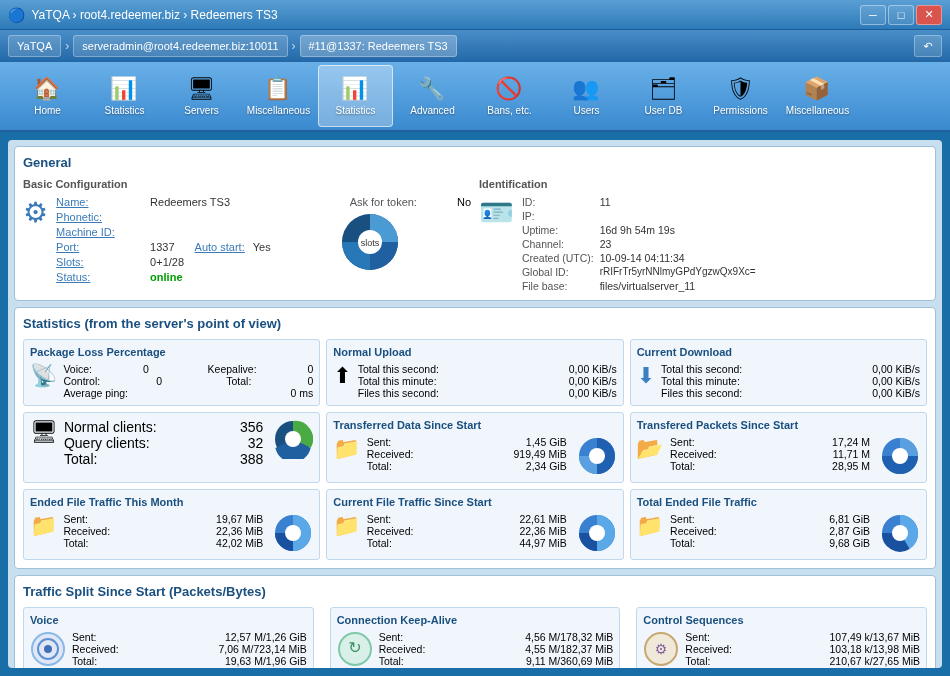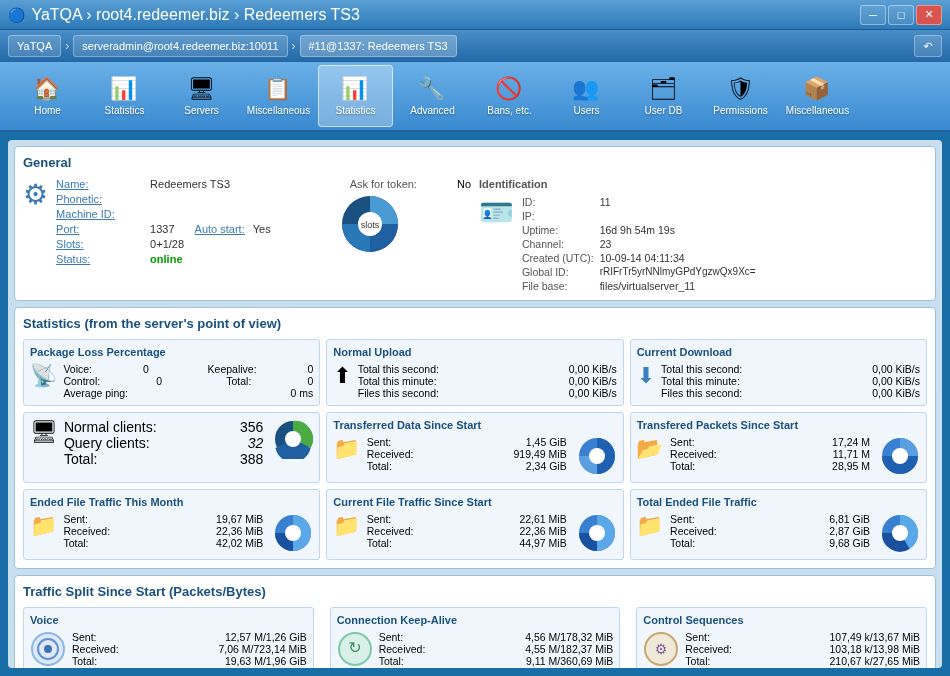--- a/index.html
+++ b/index.html
@@ -1,20 +1,20 @@
 <!DOCTYPE html>
 <html><head>
   <meta charset="utf-8">
   <style>
     * { margin: 0; padding: 0; box-sizing: border-box; }
     body { width: 950px; height: 676px; font-family: 'Segoe UI', Tahoma, Arial, sans-serif; font-size: 11px; background: #1a6ea8; overflow: hidden; }
 
     
     .title-bar { background: linear-gradient(to bottom, #5a9fd4, #2d7ab8); height: 30px; display: flex; align-items: center; padding: 0 8px; border-bottom: 1px solid #1a5a9a; }
-    .title-bar-text { color: white; font-size: 16px; font-weight: normal; flex: 1; }
+    .title-bar-text { color: white; font-size: 12px; font-weight: normal; flex: 1; }
     .title-bar-buttons { display: flex; gap: 2px; }
     .tb-btn { width: 26px; height: 20px; border: 1px solid rgba(255,255,255,0.4); border-radius: 3px; cursor: pointer; display: flex; align-items: center; justify-content: center; font-size: 11px; color: white; background: rgba(255,255,255,0.1); }
     .tb-btn.close { background: #d9534f; }
 
     
     .address-bar { background: linear-gradient(to bottom, #4a8ec8, #2268a8); height: 32px; display: flex; align-items: center; padding: 0 8px; gap: 4px; }
     .addr-segment { background: rgba(255,255,255,0.15); border: 1px solid rgba(255,255,255,0.3); border-radius: 3px; padding: 2px 8px; color: white; font-size: 11px; height: 22px; display: flex; align-items: center; }
     .addr-sep { color: rgba(255,255,255,0.7); font-size: 12px; }
     .addr-arrow { margin-left: auto; width: 28px; height: 22px; background: rgba(255,255,255,0.15); border: 1px solid rgba(255,255,255,0.3); border-radius: 3px; display: flex; align-items: center; justify-content: center; color: white; }
 
@@ -120,20 +120,21 @@
   </div>
 </div>
 
 <div class="content">
 
   <div class="section">
     <div class="section-title">General</div>
     <div class="general-grid">
 
       <div>
+        <div style="font-size:11px; font-weight:bold; color:#555; margin-bottom:6px;">Basic Configuration</div>
         <div style="display:flex; gap:8px; align-items:flex-start;">
           <span style="font-size:28px; color:#3a7ab8;">⚙</span>
           <div>
             <div class="config-row">
               <span class="config-label">Name:</span>
               <span class="config-value">Redeemers TS3</span>
             </div>
             <div class="config-row">
               <span class="config-label">Phonetic:</span>
             </div>
@@ -272,21 +273,21 @@
       <div class="stat-card" style="position:relative;">
         <div class="stat-rows">
           <span style="font-size:22px;">🖥</span>
           <div style="flex:1; font-size:14px;">
             <div class="stat-line">
               <span>Normal clients:</span>
               <span style="margin-left:4px;">356</span>
             </div>
             <div class="stat-line">
               <span>Query clients:</span>
-              <span style="margin-left:13px;font-style:italic;">32</span>
+              <span style="margin-left:13px;">32</span>
             </div>
             <div class="stat-line">
               <span>Total:</span>
               <span style="margin-left:4px;">388</span>
             </div>
           </div>
           <svg width="40" height="40" viewBox="0 0 40 40" style="margin-left:4px;">
             <circle cx="20" cy="20" r="18" fill="#1a5080"></circle>
             <path d="M20,20 L20,2 A18,18 0 0,1 37.6,29 Z" fill="#4aaa44"></path>
             <path d="M20,20 L37.6,29 A18,18 0 0,1 2.4,29 Z" fill="#2060a0"></path>

